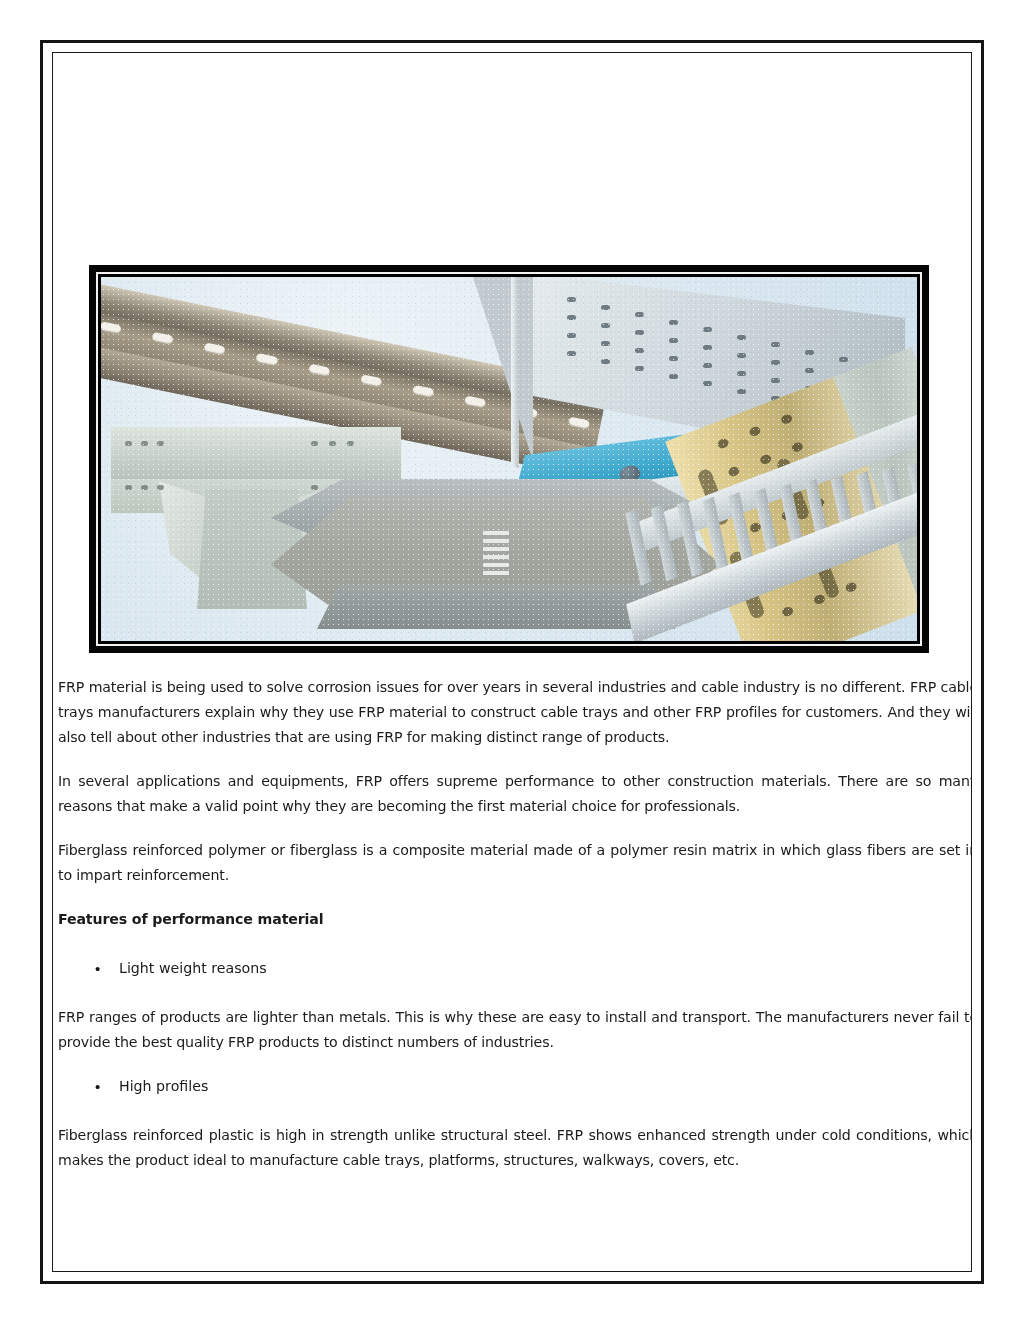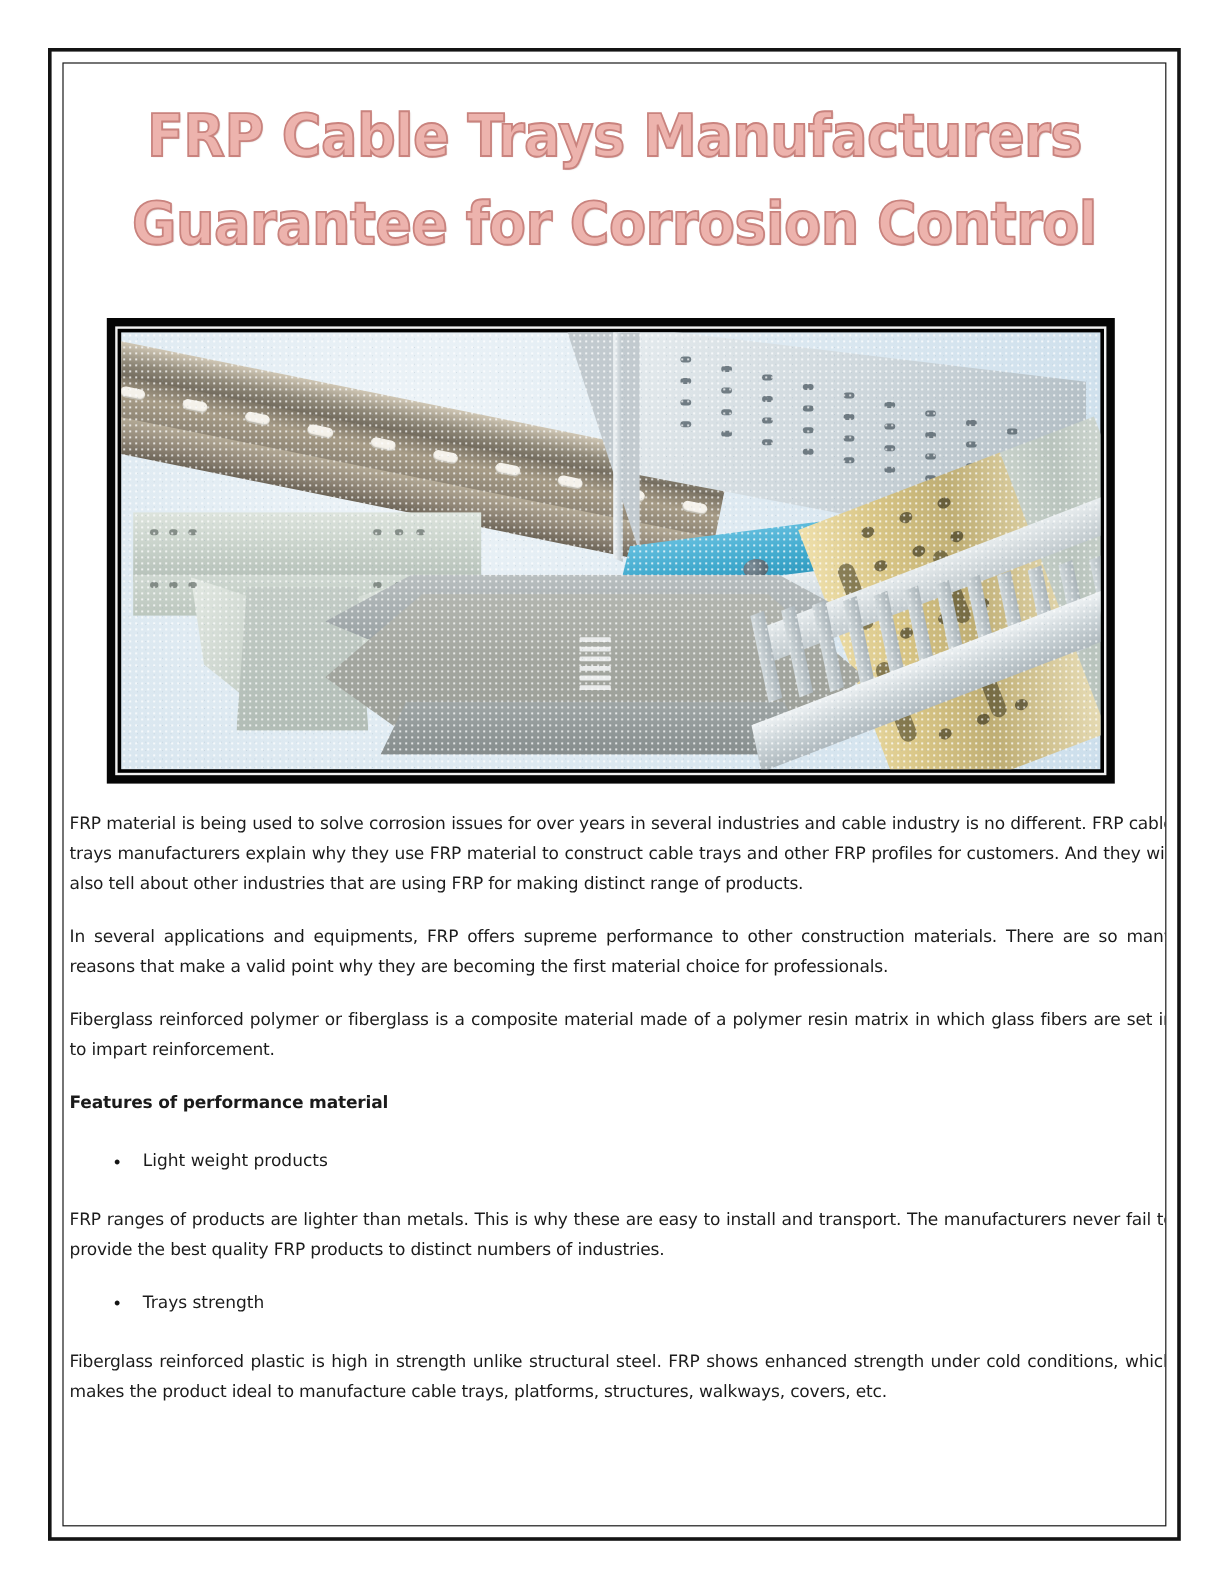--- a/index.html
+++ b/index.html
@@ -326,24 +326,20 @@
   }
 </style>
 </head>
 <body>
 
 <div class="page-outer-border"></div>
 <div class="page-inner-border"></div>
 
 <div class="page-content">
 
-  <div class="title-block">
-    <div class="title-line">FRP Cable Trays Manufacturers</div>
-    <div class="title-line">Guarantee for Corrosion Control</div>
-  </div>
 
   <div class="photo-frame">
     <div class="photo-frame-inner">
       <div class="photo">
 
         <div class="prod tan-channel">
           <div class="face-top"></div>
           <div class="face-web"></div>
           <div class="face-low"></div>
           <div class="slots">
@@ -511,27 +507,27 @@
     <p>FRP material is being used to solve corrosion issues for over years in several industries and cable industry is no different. FRP cable trays manufacturers explain why they use FRP material to construct cable trays and other FRP profiles for customers. And they will also tell about other industries that are using FRP for making distinct range of products.</p>
 
     <p>In several applications and equipments, FRP offers supreme performance to other construction materials. There are so many reasons that make a valid point why they are becoming the first material choice for professionals.</p>
 
     <p>Fiberglass reinforced polymer or fiberglass is a composite material made of a polymer resin matrix in which glass fibers are set in to impart reinforcement.</p>
 
     <p class="bold">Features of performance material</p>
 
     <div class="bullet-row">
       <span class="bullet-dot">•</span>
-      <span class="bullet-text">Light weight products</span>
+      <span class="bullet-text">Light weight reasons</span>
     </div>
 
     <p>FRP ranges of products are lighter than metals. This is why these are easy to install and transport. The manufacturers never fail to provide the best quality FRP products to distinct numbers of industries.</p>
 
     <div class="bullet-row">
       <span class="bullet-dot">•</span>
-      <span class="bullet-text">Trays strength</span>
+      <span class="bullet-text">High profiles</span>
     </div>
 
     <p>Fiberglass reinforced plastic is high in strength unlike structural steel. FRP shows enhanced strength under cold conditions, which makes the product ideal to manufacture cable trays, platforms, structures, walkways, covers, etc.</p>
 
   </div>
 
 </div>
 
 </body></html>

